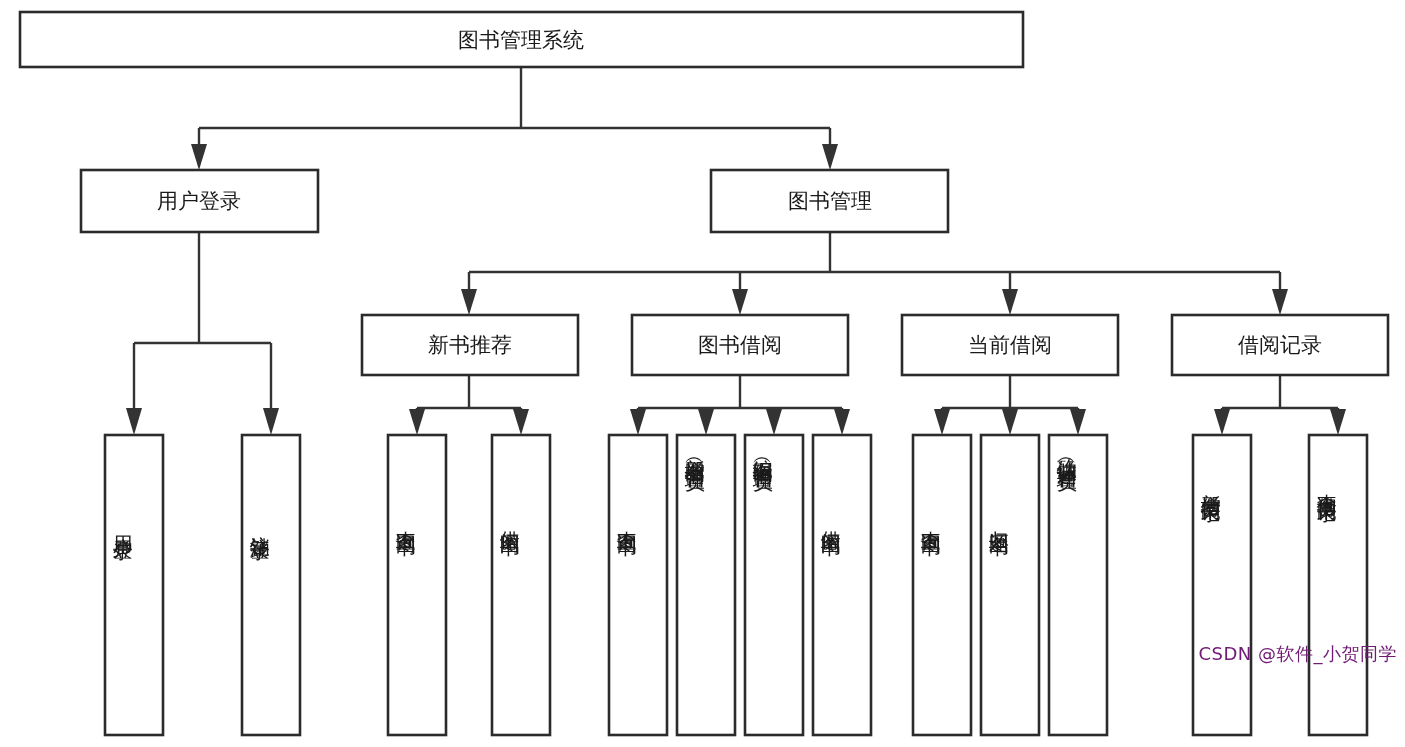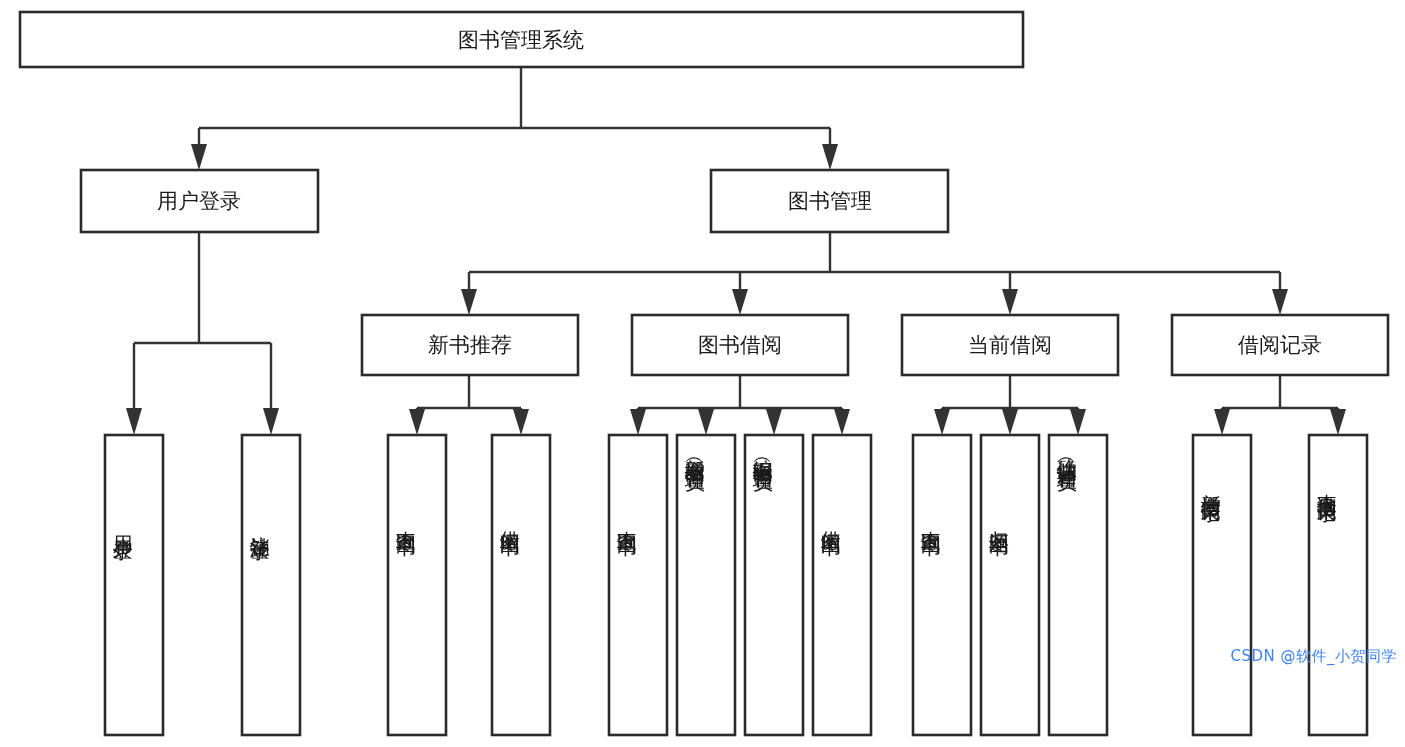--- a/index.html
+++ b/index.html
@@ -60,22 +60,22 @@
     letter-spacing: 2px;
     text-align: start;
     white-space: nowrap;
     pointer-events: none;
   }
   #watermark {
     position: absolute;
     right: 8px;
     bottom: 4px;
     font-family: "DejaVu Sans", "Liberation Sans", sans-serif;
-    font-size: 15px;
-    color: #3b82f6;
+    font-size: 18px;
+    color: #701a75;
     white-space: nowrap;
     letter-spacing: 0.5px;
   }
 </style>
 </head>
 <body>
 
 <div id="diagram-root">
 
   <svg id="flow-svg" viewBox="0 0 1405 747">

